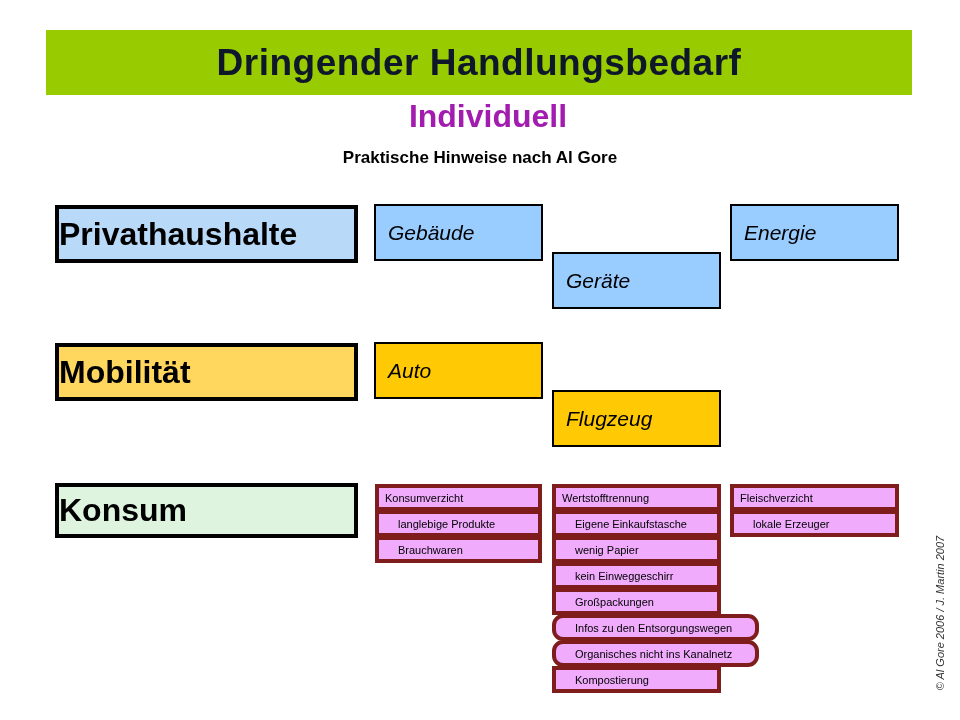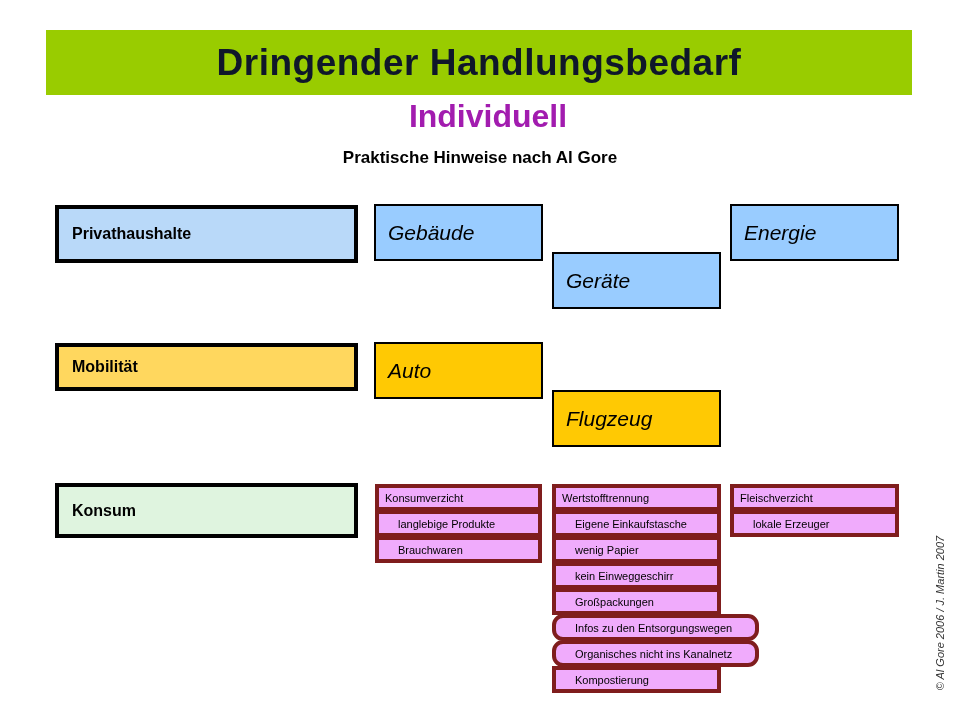--- a/index.html
+++ b/index.html
@@ -9,24 +9,24 @@
   .banner{position:absolute;left:46px;top:30px;width:866px;height:65px;background:#99CC00;
           display:flex;align-items:center;justify-content:center;}
   .banner-title{color:#0f172a;font-size:37px;font-weight:bold;letter-spacing:0.5px;}
 
   .main-title{position:absolute;left:8px;top:98px;width:960px;text-align:center;
               font-size:32px;font-weight:bold;color:#a21caf;}
   .sub-title{position:absolute;left:0;top:148px;width:960px;text-align:center;
              font-size:17px;font-weight:bold;color:#000;}
 
   .label-box{position:absolute;left:55px;width:303px;box-sizing:border-box;
-             border:4px solid #000;display:flex;align-items:center;padding-left:13px;
-             font-size:16px;font-weight:bold;color:#000;}
+             border:4px solid #000;display:flex;align-items:center;
+             font-size:32px;font-weight:bold;color:#000;}
   .label-household{top:205px;height:58px;background:#B9D9F9;}
-  .label-mobility{top:343px;height:48px;background:#FFD75E;}
+  .label-mobility{top:343px;height:58px;background:#FFD75E;}
   .label-consumption{top:483px;height:55px;background:#DFF4DF;}
 
   .item-box{position:absolute;height:57px;width:169px;box-sizing:border-box;
             border:2px solid #000;display:flex;align-items:center;padding-left:12px;
             font-size:21px;font-style:italic;color:#000;}
   .row1{top:204px;background:#99CCFF;}
   .row2{top:342px;background:#FFC903;}
   .col-a{left:374px;} .col-b{left:552px;margin-top:48px;} .col-c{left:730px;}
 
   .small-col{position:absolute;top:484px;}

